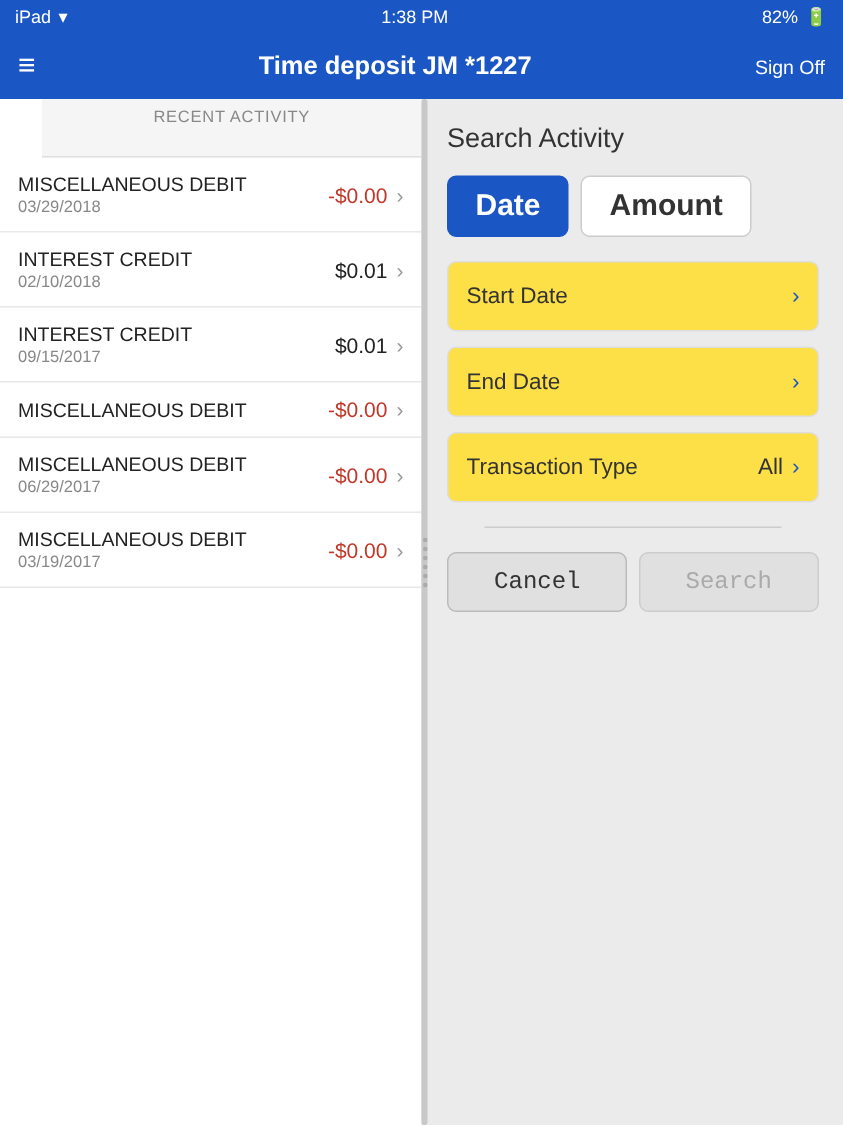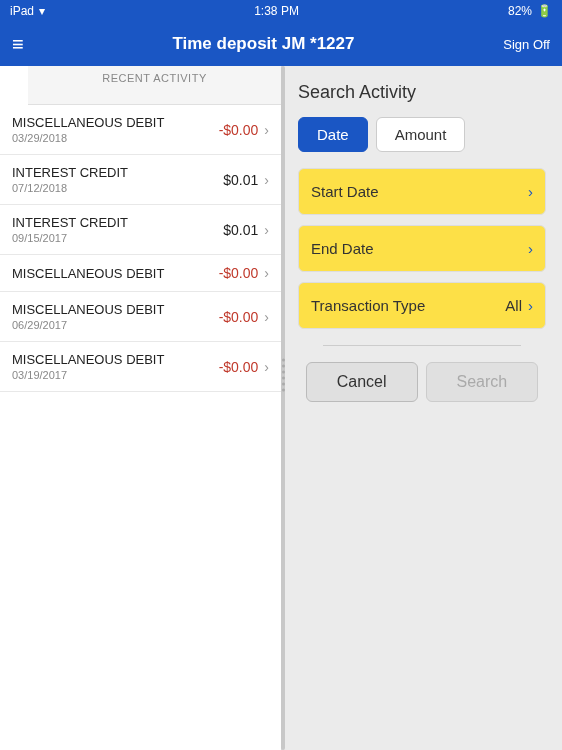--- a/index.html
+++ b/index.html
@@ -161,22 +161,22 @@
 
     
     .toggle-row {
       display: flex;
       gap: 8px;
       margin-bottom: 16px;
     }
     .toggle-btn {
       padding: 8px 18px;
       border-radius: 6px;
-      font-size: 15px;
-      font-weight: 400;
+      font-size: 20px;
+      font-weight: 700;
       cursor: pointer;
       border: 1px solid #ccc;
     }
     .toggle-btn-active {
       background: #1a56c4;
       color: white;
       border-color: #1a56c4;
     }
     .toggle-btn-inactive {
       background: white;
@@ -227,20 +227,21 @@
       display: flex;
       gap: 8px;
       justify-content: center;
     }
     .action-btn {
       padding: 10px 30px;
       border-radius: 6px;
       font-size: 16px;
       cursor: pointer;
       border: 1px solid #ccc;
+      font-family: Liberation Mono, monospace;
     }
     .cancel-btn {
       background: #e0e0e0;
       color: #333;
       border-color: #bbb;
     }
     .search-btn {
       background: #e0e0e0;
       color: #aaa;
       border-color: #ccc;
@@ -279,21 +280,21 @@
       <div class="activity-date">03/29/2018</div>
     </div>
     <div class="activity-right">
       <span class="activity-amount amount-negative">-$0.00</span>
       <span class="chevron-right">›</span>
     </div>
   </div>
         <div class="activity-item">
     <div class="activity-left">
       <div class="activity-name">INTEREST CREDIT</div>
-      <div class="activity-date">07/12/2018</div>
+      <div class="activity-date">02/10/2018</div>
     </div>
     <div class="activity-right">
       <span class="activity-amount amount-positive">$0.01</span>
       <span class="chevron-right">›</span>
     </div>
   </div>
         <div class="activity-item">
     <div class="activity-left">
       <div class="activity-name">INTEREST CREDIT</div>
       <div class="activity-date">09/15/2017</div>

